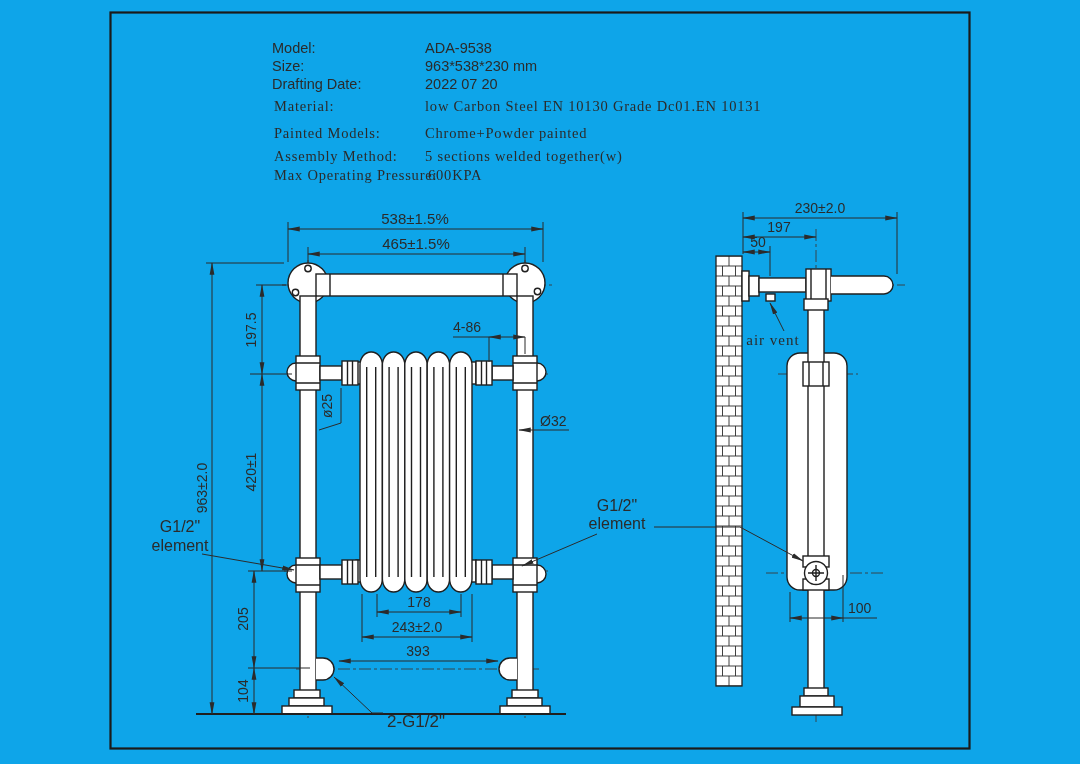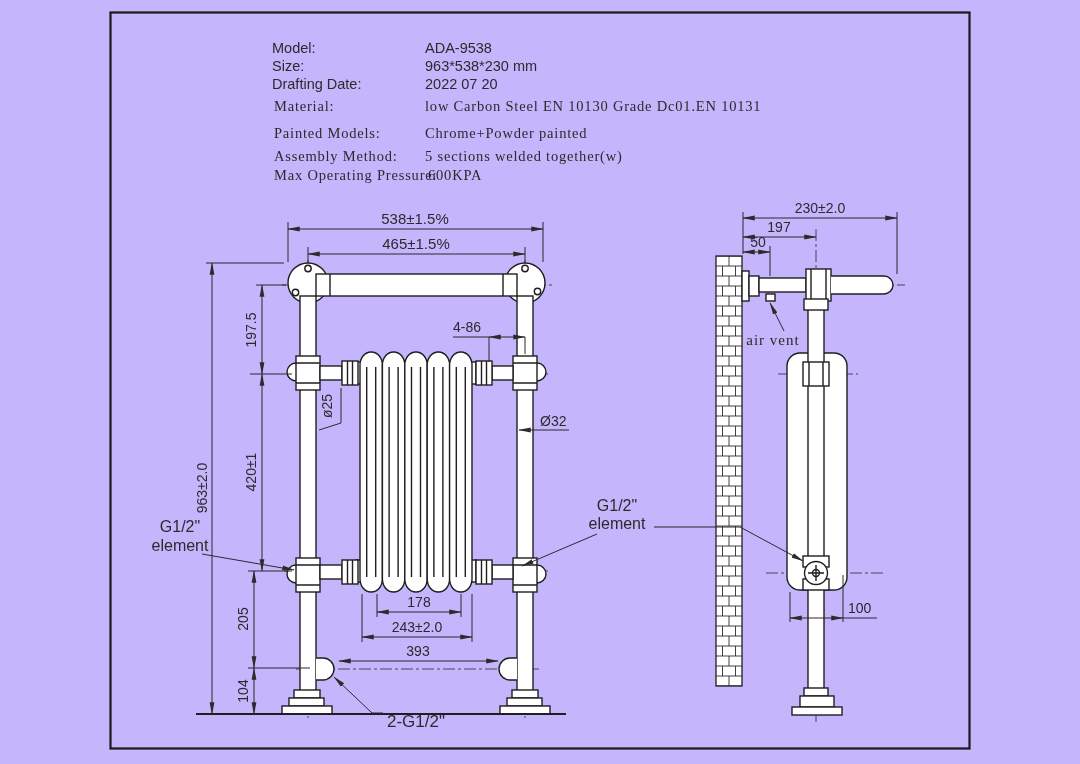--- a/index.html
+++ b/index.html
@@ -1,16 +1,16 @@
 <!DOCTYPE html>
 <html><head>
 <meta charset="utf-8">
 <style>
   html,body{margin:0;padding:0;background:#ffffff;}
-  .stage{position:relative;width:1080px;height:764px;background:#c4b5fd;overflow:hidden;}
+  .stage{position:relative;width:1080px;height:764px;background:#0ea5e9;overflow:hidden;}
   svg text{fill:#2b2b2b;font-family:"Liberation Sans",sans-serif;}
   .obj{stroke:#1f1f1f;stroke-width:1.4;fill:none;}
   .objf{stroke:#1f1f1f;stroke-width:1.4;fill:#ffffff;}
   .cl{stroke:#3a3a3a;stroke-width:0.9;fill:none;stroke-dasharray:12 3 3 3;}
   .dim{stroke:#2b2b2b;stroke-width:1;fill:none;}
   .dtxt{font-size:14px;}
   .dtxt2{font-size:15px;}
   .lbl{font-size:16px;}
   .serif{font-family:"Liberation Serif","DejaVu Serif",serif;letter-spacing:1px;}
   .spec-sans{font-size:14.5px;}

